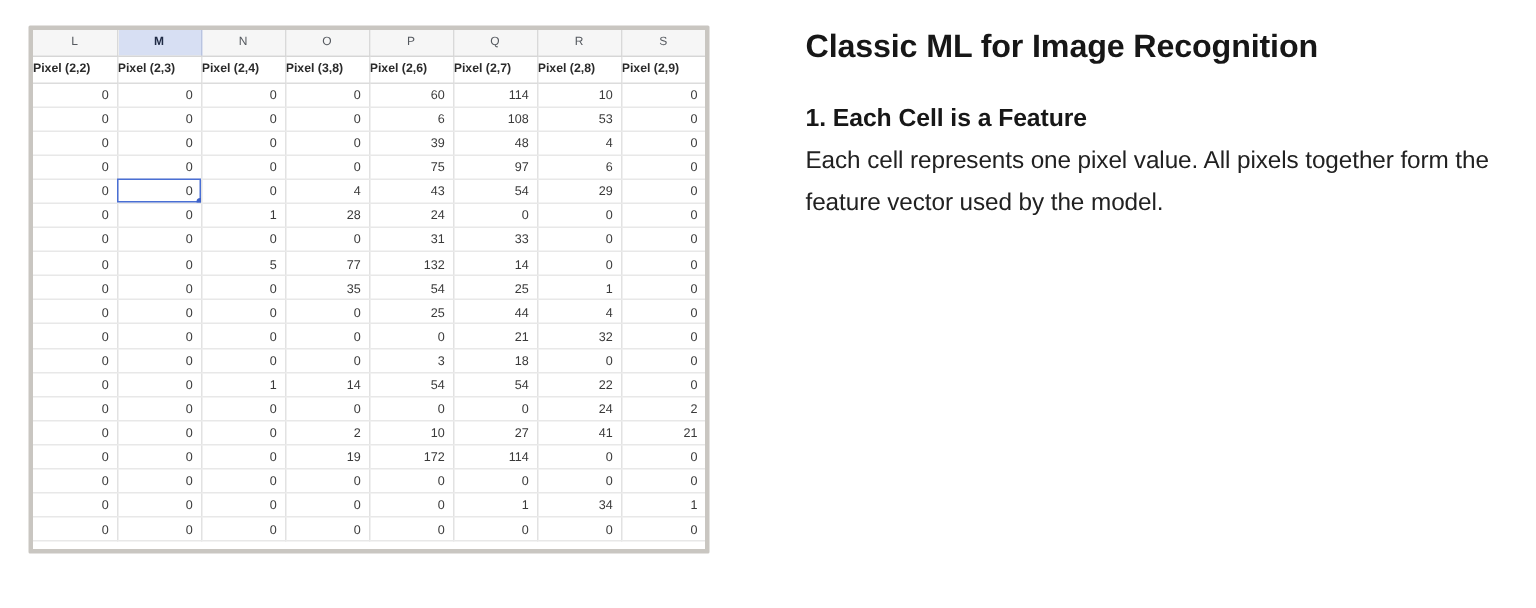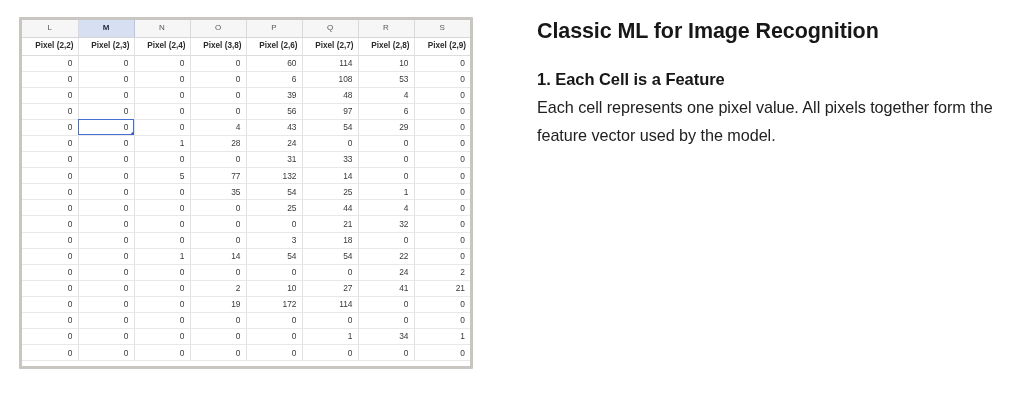--- a/index.html
+++ b/index.html
@@ -81,21 +81,21 @@
     border-right: 1px solid #b9c4e0;
     border-left: 1px solid #b9c4e0;
   }
 
   
   tr.fieldhead td {
     height: 18px;
     font-weight: bold;
     font-size: 8.2px;
     color: #2b2b2b;
-    text-align: right;
+    text-align: left;
     border-bottom: 1px solid #dcdcdc;
     padding-left: 0;
   }
 
   
   tr.datarow td {
     text-align: right;
     font-size: 8.4px;
     color: #3a3a3a;
     padding-right: 5px;
@@ -222,21 +222,21 @@
               <td>39</td>
               <td>48</td>
               <td>4</td>
               <td>0</td>
             </tr>
             <tr class="datarow">
               <td>0</td>
               <td>0</td>
               <td>0</td>
               <td>0</td>
-              <td>56</td>
+              <td>75</td>
               <td>97</td>
               <td>6</td>
               <td>0</td>
             </tr>
             <tr class="datarow">
               <td>0</td>
               <td class="selected-cell">0<span class="fill-handle"></span></td>
               <td>0</td>
               <td>4</td>
               <td>43</td>

